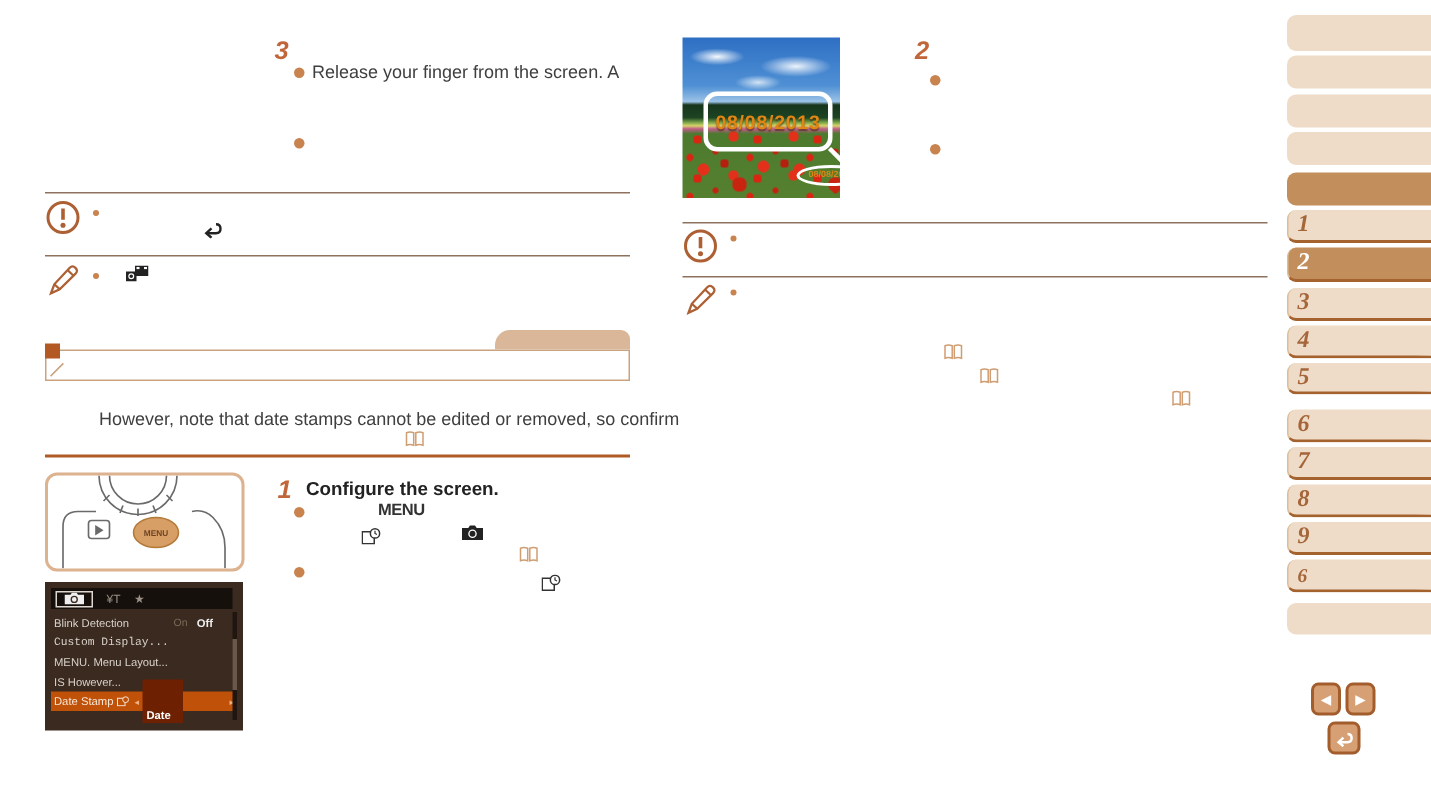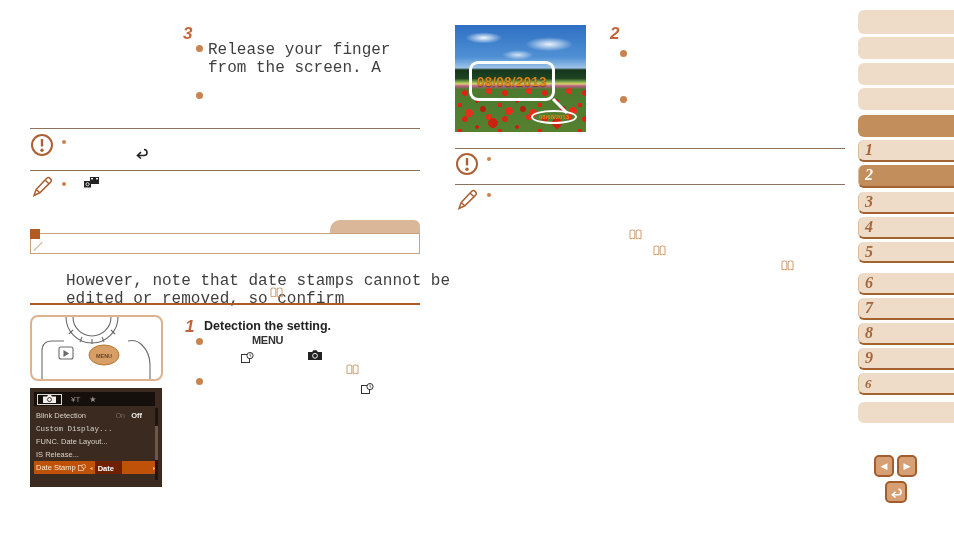--- a/index.html
+++ b/index.html
@@ -6,21 +6,21 @@
   html,body { background:#ffffff; }
   #page {
     position:relative; width:954px; height:534px; background:#fff;
     font-family:"Liberation Sans", sans-serif; color:#3f3f3f; overflow:hidden;
   }
   .abs { position:absolute; }
 
   
   .step-num { font-size:17px; font-weight:bold; font-style:italic; color:#c1663a; }
   .step-title { font-size:12.5px; font-weight:bold; color:#222; }
-  .body-text { font-size:16px; color:#3f3f3f;font-family:Liberation Mono, monospace; }
+  .body-text { font-size:12px; color:#3f3f3f; }
   .bullet-lg { width:7px; height:7px; border-radius:50%; background:#c9834f; }
   .bullet-sm { width:4px; height:4px; border-radius:50%; background:#c9834f; }
   .rule-gray { height:1px; background:#8d7260; }
   .rule-orange { height:2px; background:#b05a26; }
 
   
   .hdr-tab { width:90px; height:13px; background:#dab798; border-radius:10px 6px 0 0; }
   .hdr-box { width:390px; height:21px; border:1px solid #c9a27e; background:#fff; }
   .hdr-square { width:10px; height:10px; background:#b35a24; }
   .hdr-notch { width:12px; height:1px; background:#c9a27e; transform:rotate(-45deg); }
@@ -30,27 +30,27 @@
 
   
   .menu-shot { width:132px; height:99px; background:#3a2a20; font-family:"Liberation Sans",sans-serif; }
   .menu-tabbar { position:absolute; left:4px; top:4px; width:121px; height:14px; background:#15100b; display:flex; align-items:center; gap:9px; padding-left:3px; }
   .menu-cam-tab { width:25px; height:11px; border:1px solid #ded8d0; display:flex; align-items:center; justify-content:center; }
   .menu-tab-txt { font-size:8px; color:#9a9087; }
   .menu-row { position:absolute; left:4px; width:121px; height:13px; display:flex; align-items:center; }
   .menu-label { font-size:7.5px; color:#d9d2c9; padding-left:2px; white-space:nowrap; }
   .menu-row.hilite { background:#c05108; width:124px; }
   .menu-row.hilite .menu-label { color:#f7e8d8; }
-  .menu-val-box { background:#6d2102; color:#fff; font-size:7.5px; font-weight:bold; padding:3px 8px 1px 3px; margin-left:2px; }
+  .menu-val-box { background:#6d2102; color:#fff; font-size:7.5px; font-weight:bold; padding:19px 8px 1px 3px; margin-left:2px; }
   .menu-arrow { font-size:6px; color:#f0b080; }
   .menu-scroll { position:absolute; right:4px; top:20px; width:3px; height:72px; background:#20160f; }
   .menu-thumb { position:absolute; left:0; top:18px; width:3px; height:34px; background:#6b584a; }
 
   
-  .photo { width:131px; height:107px; overflow:hidden;
+  .photo { width:105px; height:107px; overflow:hidden;
     background:
       radial-gradient(ellipse 26px 8px at 22% 12%, rgba(255,255,255,.95), rgba(255,255,255,0) 70%),
       radial-gradient(ellipse 34px 10px at 72% 18%, rgba(255,255,255,.9), rgba(255,255,255,0) 70%),
       radial-gradient(ellipse 22px 7px at 48% 28%, rgba(255,255,255,.75), rgba(255,255,255,0) 70%),
       linear-gradient(#2e6fc4 0%, #4f90d4 30%, #9cc3e8 40%, #17351c 42%, #1d4423 50%, #7da64a 53%, #d8d26a 55%, #c05c8a 57%, #4c7a2e 60%, #55802f 100%);
   }
   .photo::before { content:""; position:absolute; left:0; right:0; top:58%; bottom:0;
     background-image:
       radial-gradient(circle 3px at 10px 6px, #d92613 95%, transparent),
       radial-gradient(circle 2px at 22px 14px, #c32210 95%, transparent),
@@ -173,42 +173,42 @@
 
     <div class="menu-row" style="top:21px;">
       <span class="menu-label">Blink Detection</span>
       <span style="position:absolute; right:30px; font-size:7px; color:#7a6a58;">On</span>
       <span style="position:absolute; right:13px; font-size:7.5px; color:#eee; font-weight:bold;">Off</span>
     </div>
     <div class="menu-row" style="top:34px;font-family:Liberation Mono, monospace;">
       <span class="menu-label">Custom Display...</span>
     </div>
     <div class="menu-row" style="top:47px;">
-      <span class="menu-label">FUNC. Date Layout...</span>
+      <span class="menu-label">MENU. Menu Layout...</span>
     </div>
     <div class="menu-row" style="top:60px;">
-      <span class="menu-label">IS Release...</span>
+      <span class="menu-label">IS However...</span>
     </div>
     <div class="menu-row hilite" style="top:73px;">
       <span class="menu-label">Date Stamp</span>
       <svg width="8" height="7" viewBox="0 0 12 10" style="margin-left:2px;">
         <rect x="0.5" y="2" width="7.5" height="7.5" fill="none" stroke="#f7e8d8"></rect>
         <circle cx="8.6" cy="3.4" r="2.9" fill="#c05108" stroke="#f7e8d8"></circle>
       </svg>
       <span class="menu-arrow" style="margin-left:4px;">◂</span>
       <span class="menu-val-box">Date</span>
       <span class="menu-arrow" style="position:absolute; right:2px;">▸</span>
     </div>
     <div class="menu-scroll">
         <div class="menu-thumb"></div>
       </div>
   </div>
 
   <div class="abs step-num" style="left:185px; top:317px;">1</div>
-  <div class="abs step-title" style="left:204px; top:319px;">Detection the setting.</div>
+  <div class="abs step-title" style="left:204px; top:319px;">Configure the screen.</div>
   <div class="abs bullet-lg" style="left:196px; top:338px;"></div>
   <div class="abs" style="left:252px; top:334px; font-size:11px; font-weight:bold; color:#333; letter-spacing:-0.3px;">MENU</div>
   <svg class="abs" style="left:241px; top:352px;" width="13" height="11" viewBox="0 0 13 11">
     <rect x="0.5" y="2.5" width="8" height="8" fill="none" stroke="#333"></rect>
     <circle cx="9" cy="3.6" r="3.1" fill="#fff" stroke="#333"></circle>
     <path d="M9 1.8 V3.6 L10.3 4.4" stroke="#333" fill="none" stroke-width=".8"></path>
   </svg>
   <svg class="abs" style="left:308px; top:350px;" width="14" height="10" viewBox="0 0 14 10">
     <path d="M0 2 H4.2 L5.3 0.3 H8.7 L9.8 2 H14 V10 H0 Z" fill="#222"></path>
     <circle cx="7" cy="5.8" r="2.4" fill="#222" stroke="#fff" stroke-width=".9"></circle>

